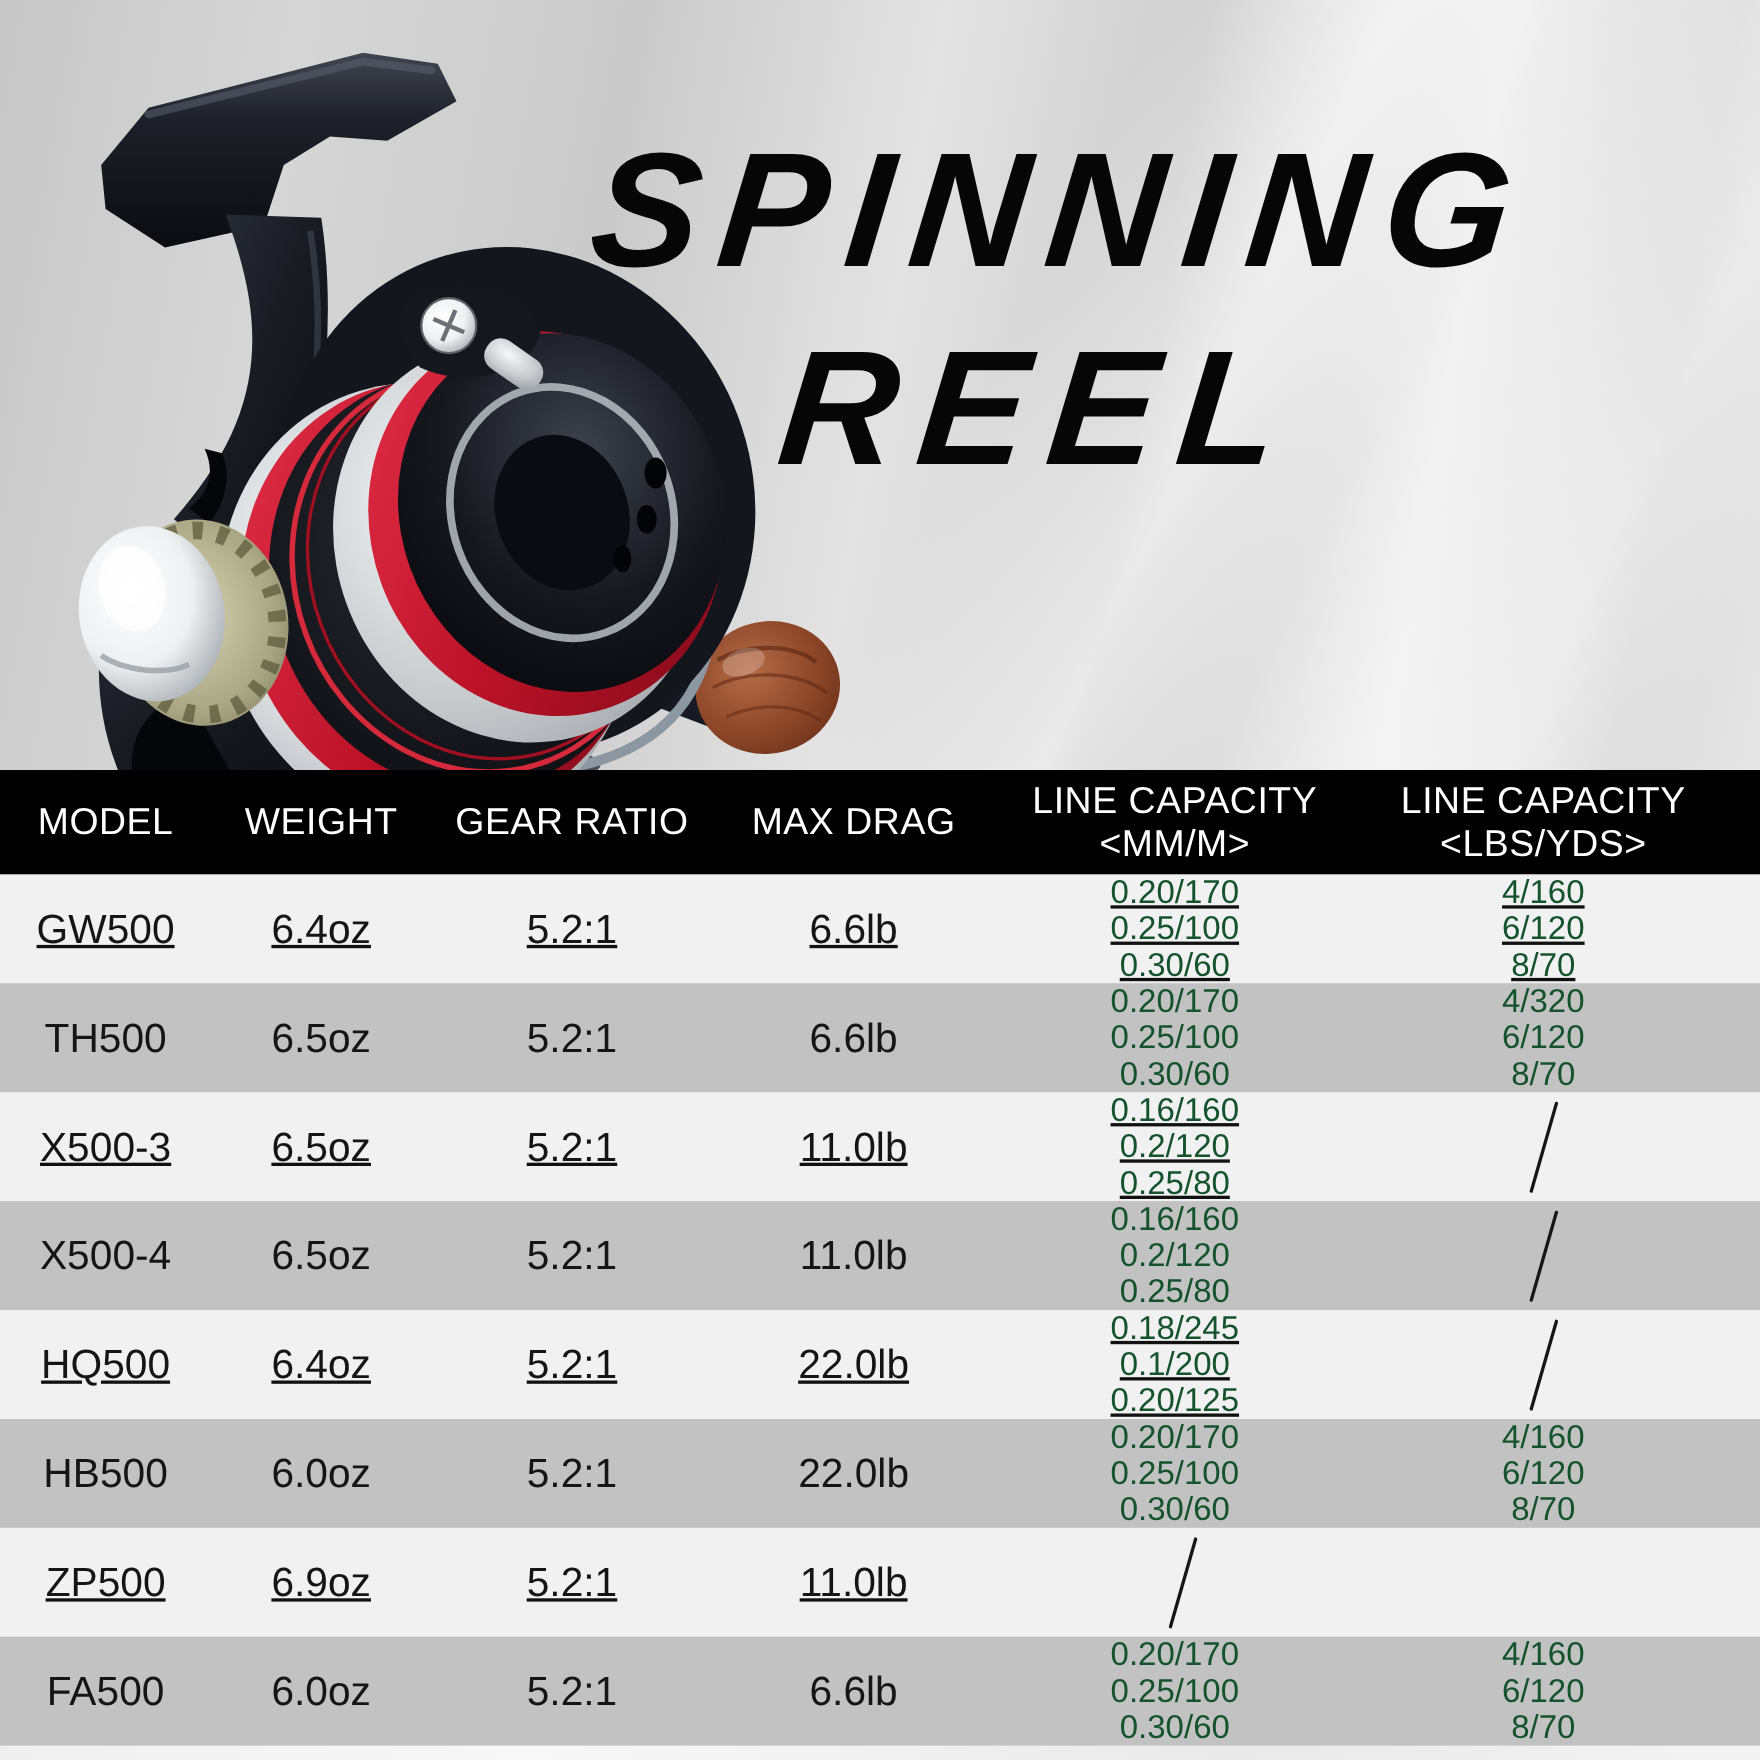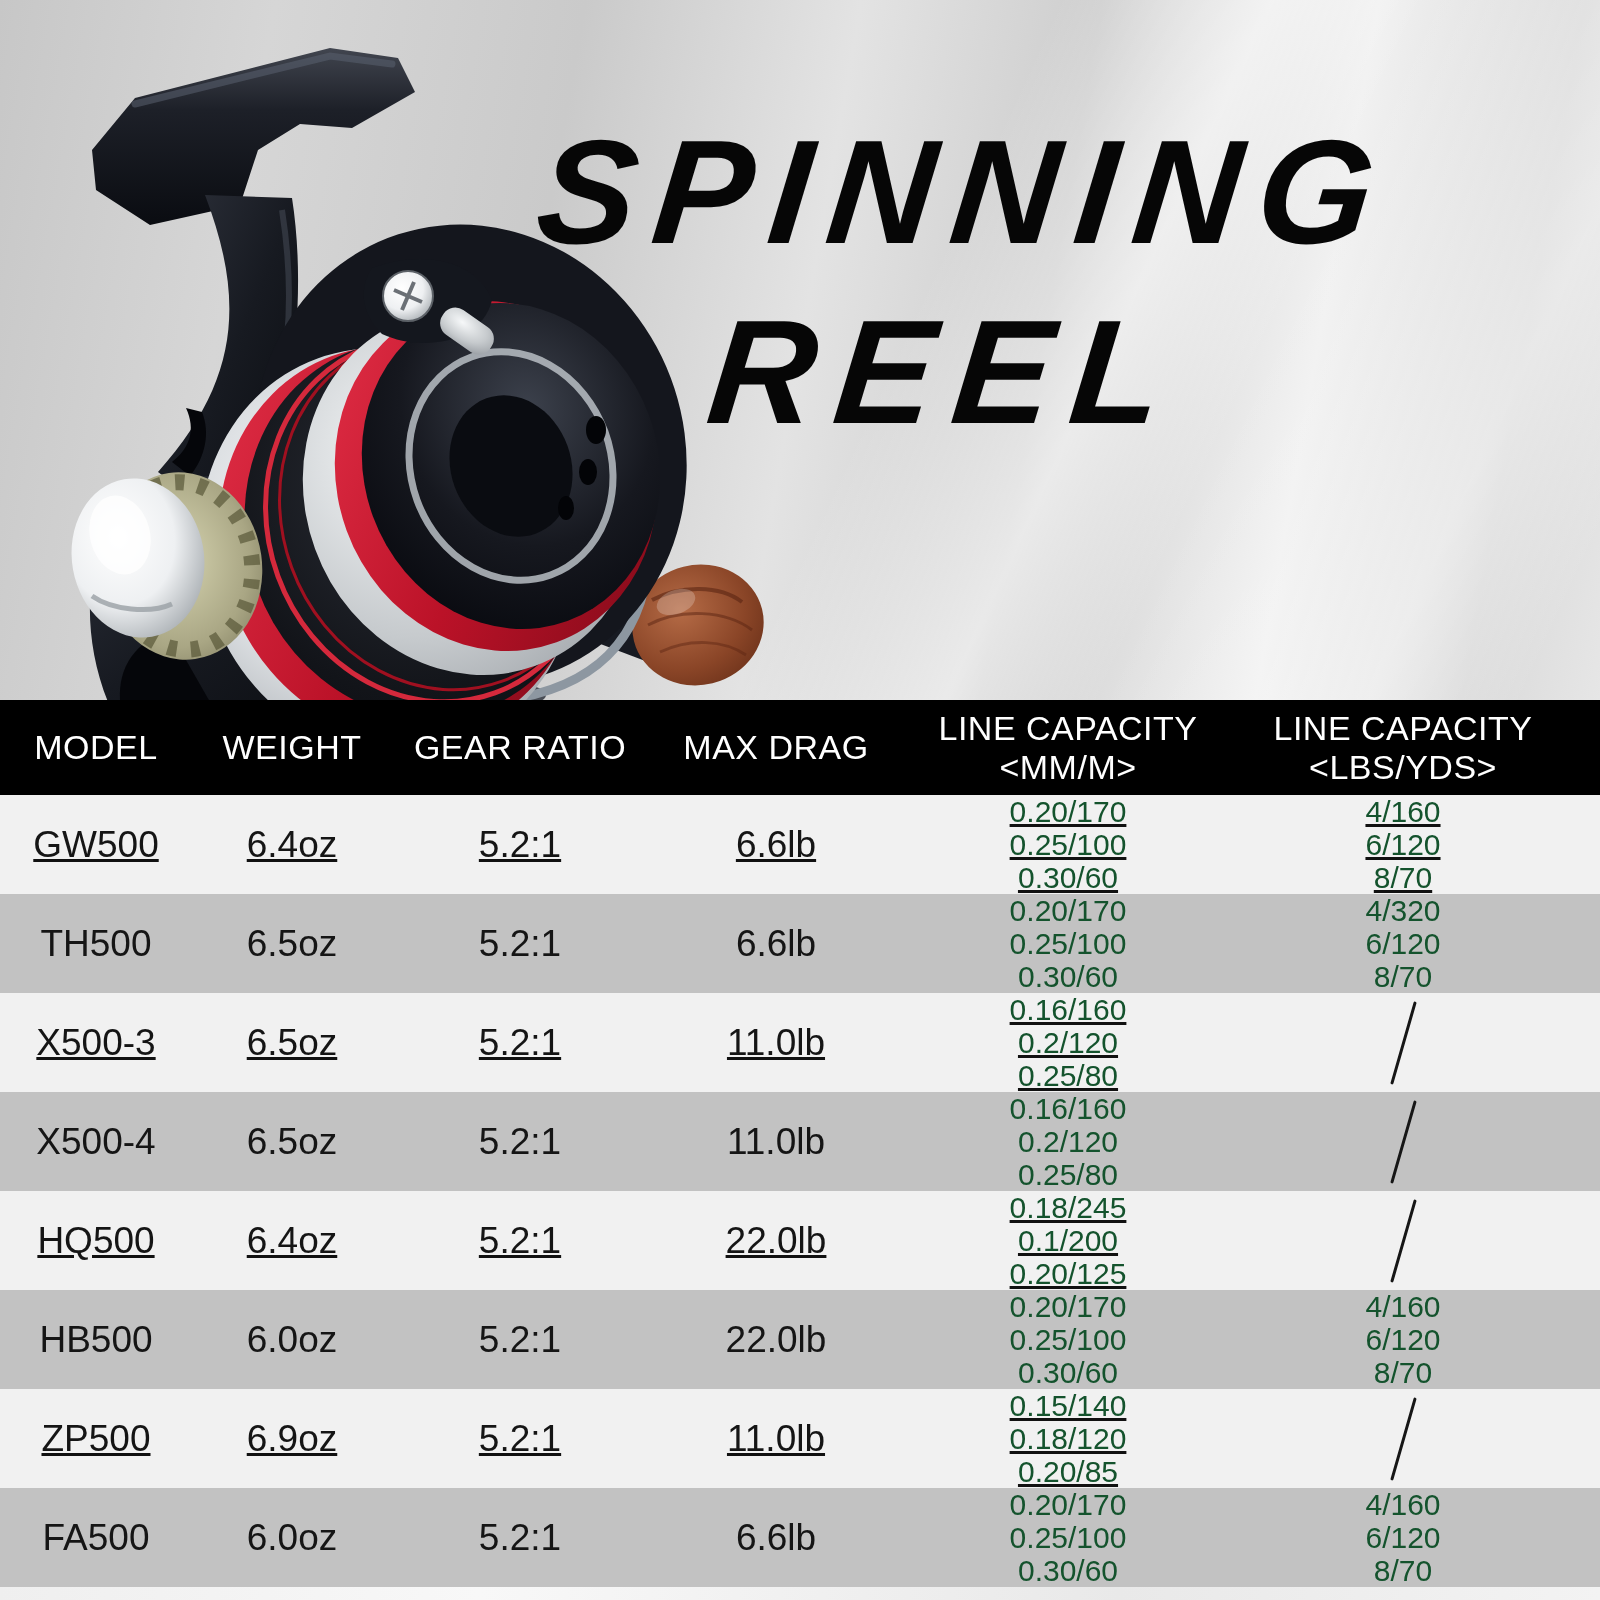--- a/index.html
+++ b/index.html
@@ -301,25 +301,20 @@
             <div class="cap-line">4/160</div>
             <div class="cap-line">6/120</div>
             <div class="cap-line">8/70</div>
           </div>
         </div>
         <div class="row light">
           <div class="cell c0">ZP500</div>
           <div class="cell c1">6.9oz</div>
           <div class="cell c2">5.2:1</div>
           <div class="cell c3">11.0lb</div>
-          <div class="cell c4">
-            <div class="cap-line">0.15/140</div>
-            <div class="cap-line">0.18/120</div>
-            <div class="cap-line">0.20/85</div>
-          </div>
           <div class="cell c5">
             <div class="slash"></div>
           </div>
         </div>
         <div class="row dark">
           <div class="cell c0">FA500</div>
           <div class="cell c1">6.0oz</div>
           <div class="cell c2">5.2:1</div>
           <div class="cell c3">6.6lb</div>
           <div class="cell c4">

